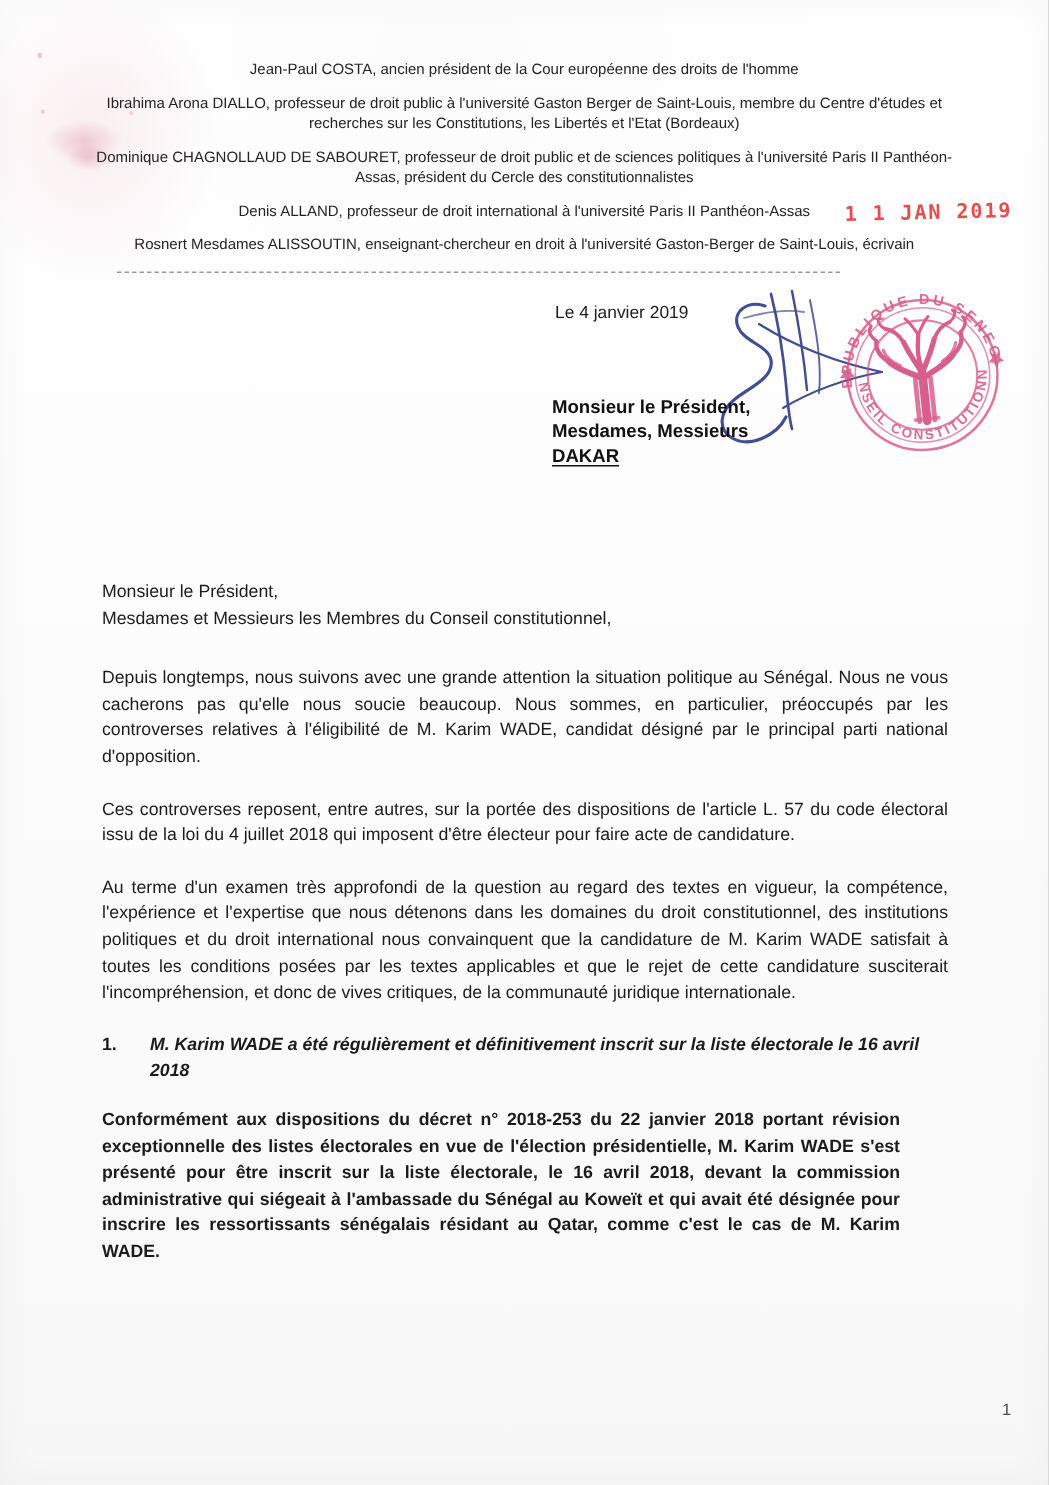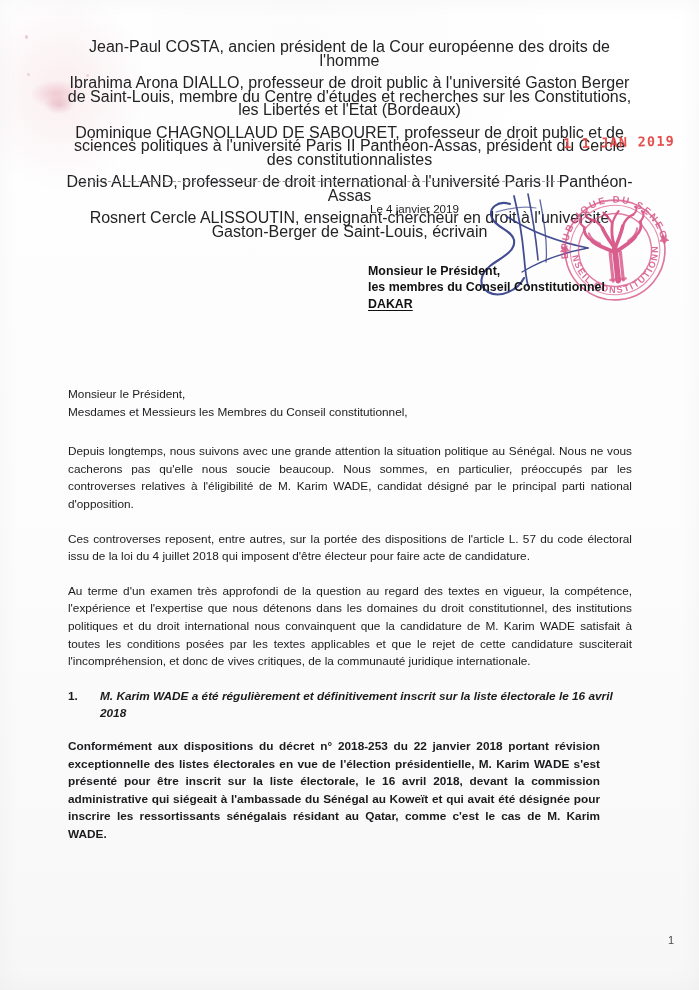--- a/index.html
+++ b/index.html
@@ -49,21 +49,21 @@
     border-radius:50%;
   }
 
   
   .header {
     position: absolute;
     left: 62px;
     top: 40px;
     width: 575px;
     text-align: center;
-    font-size: 16px;
+    font-size: 10px;
     line-height: 13.5px;
     color: #232326;
   }
   .header .hline { margin: 0 0 9px 0; }
   .header .hline:last-child { margin-bottom: 0; }
 
   .dashed-rule {
     position: absolute;
     left: 78px;
     top: 181px;
@@ -180,21 +180,21 @@
   <div class="smudge2"></div>
   <div class="speck s1"></div>
   <div class="speck s2"></div>
   <div class="speck s3"></div>
 
   <div class="header">
     <div class="hline">Jean-Paul COSTA, ancien président de la Cour européenne des droits de l'homme</div>
     <div class="hline">Ibrahima Arona DIALLO, professeur de droit public à l'université Gaston Berger de Saint-Louis, membre du Centre d'études et recherches sur les Constitutions, les Libertés et l'Etat (Bordeaux)</div>
     <div class="hline">Dominique CHAGNOLLAUD DE SABOURET, professeur de droit public et de sciences politiques à l'université Paris II Panthéon-Assas, président du Cercle des constitutionnalistes</div>
     <div class="hline">Denis ALLAND, professeur de droit international à l'université Paris II Panthéon-Assas</div>
-    <div class="hline">Rosnert Cercle ALISSOUTIN, enseignant-chercheur en droit à l'université Gaston-Berger de Saint-Louis, écrivain</div>
+    <div class="hline">Rosnert Mesdames ALISSOUTIN, enseignant-chercheur en droit à l'université Gaston-Berger de Saint-Louis, écrivain</div>
   </div>
 
   <div class="date-stamp"><span>1 1 JAN 2019</span></div>
 
   <div class="dashed-rule"></div>
 
   <div class="letter-date">Le 4 janvier 2019</div>
 
   <svg class="signature" viewBox="0 0 150 130" xmlns="http://www.w3.org/2000/svg">
     <g fill="none" stroke="#2f3a86" stroke-linecap="round" stroke-linejoin="round">
@@ -251,21 +251,21 @@
       <path d="M100 58 C96 50, 92 44, 88 40" stroke-width="3.2"></path>
       <path d="M100 58 C104 50, 108 44, 112 40" stroke-width="3.2"></path>
       <path d="M78 88 C70 84, 64 78, 62 70" stroke-width="3.4" opacity=".8"></path>
       <path d="M122 88 C130 84, 136 78, 138 70" stroke-width="3.4" opacity=".8"></path>
       <path d="M88 146 L112 146" stroke-width="4" opacity=".75"></path>
     </g>
   </svg>
 
   <div class="addressee">
     <div>Monsieur le Président,</div>
-    <div>les membres du Conseil Constitutionnel</div>
+    <div>Mesdames, Messieurs</div>
     <div><span class="city">DAKAR</span></div>
   </div>
 
   <div class="body">
     <p class="nojust salutation">
       <span>Monsieur le Président,</span><br>
       <span>Mesdames et Messieurs les Membres du Conseil constitutionnel,</span>
     </p>
     <p>Depuis longtemps, nous suivons avec une grande attention la situation politique au Sénégal. Nous ne vous cacherons pas qu'elle nous soucie beaucoup. Nous sommes, en particulier, préoccupés par les controverses relatives à l'éligibilité de M. Karim WADE, candidat désigné par le principal parti national d'opposition.</p>
     <p>Ces controverses reposent, entre autres, sur la portée des dispositions de l'article L. 57 du code électoral issu de la loi du 4 juillet 2018 qui imposent d'être électeur pour faire acte de candidature.</p>

